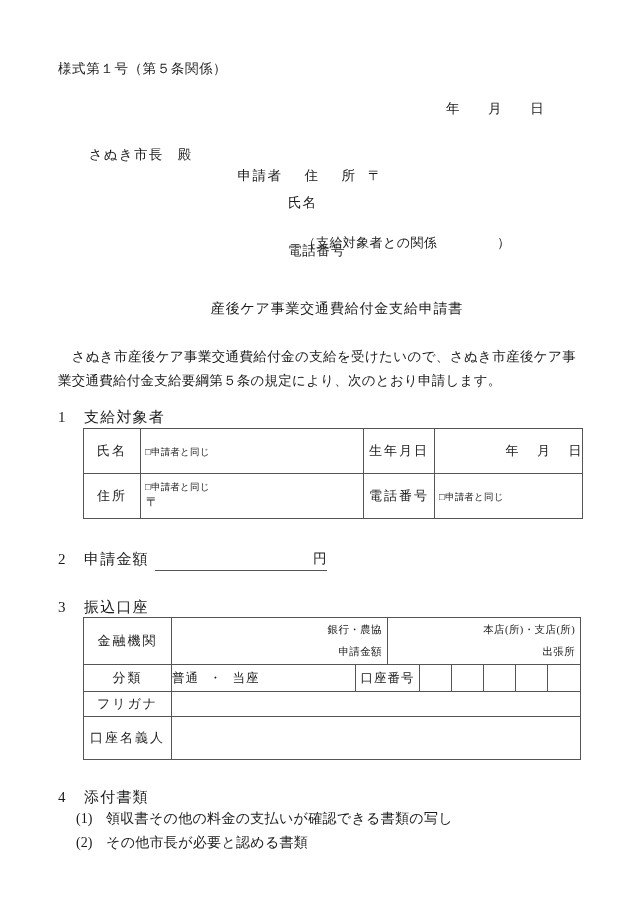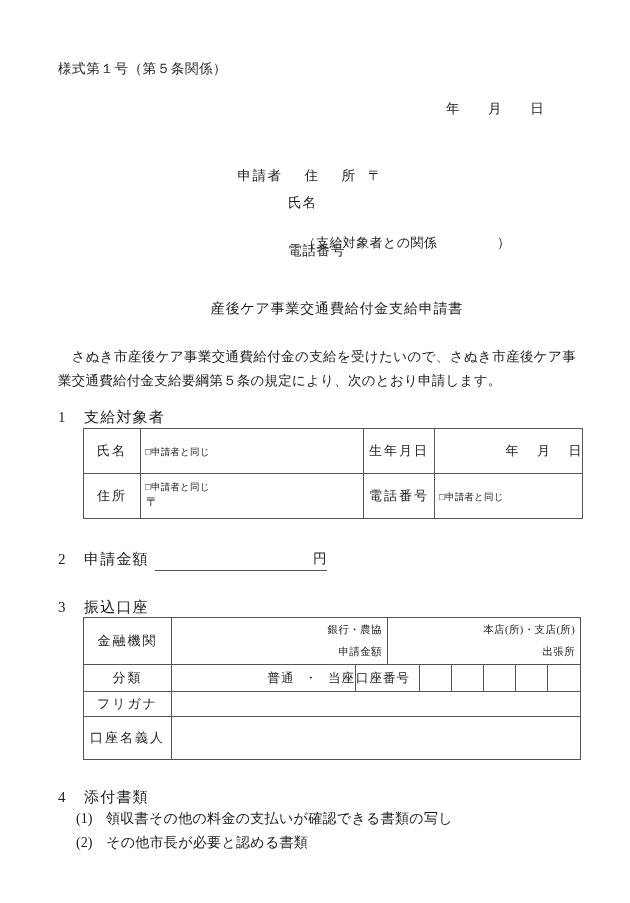--- a/index.html
+++ b/index.html
@@ -172,27 +172,28 @@
   .inst-suffix {
     position: absolute;
     right: 5px;
     font-size: 10.5px;
     letter-spacing: 0.4px;
   }
   .inst-suffix.top { top: 5px; }
   .inst-suffix.bottom { bottom: 5px; }
 
   .type-cell {
-    text-align: right;
+    text-align: left;
     font-size: 13px;
     letter-spacing: 1px;
     height: 26px;
   }
   .type-cell .dot { display: inline-block; padding: 0 10px; }
   .acct-lbl-cell {
+    text-align: center;
     font-size: 13px;
     letter-spacing: 1px;
   }
   .digit-cell { }
   .furigana-row td { height: 24px; }
   .holder-row td { height: 42px; }
 
   
   .attach-item {
     position: absolute;
@@ -208,20 +209,23 @@
 <body>
 
 <div class="page">
 
   <div class="abs jp" id="form-number">様式第１号（第５条関係）</div>
 
   <div class="abs jp" id="date-line">
     <span class="seg">年</span><span class="gap-a"></span><span class="seg">月</span><span class="gap-b"></span><span class="seg">日</span>
   </div>
 
+  <div class="abs jp" id="addressee">
+    <span>さぬき市長</span><span class="dono">殿</span>
+  </div>
 
   <div class="abs jp" id="applicant-row">
     <span class="lbl">申請者</span><span class="gap"></span><span class="addr">住　所</span><span class="postal">〒</span>
   </div>
 
   <div class="abs jp" id="applicant-name">氏名</div>
 
   <div class="abs jp" id="applicant-rel">
     <span>（支給対象者との関係</span><span class="rel-gap"></span><span>）</span>
   </div>

